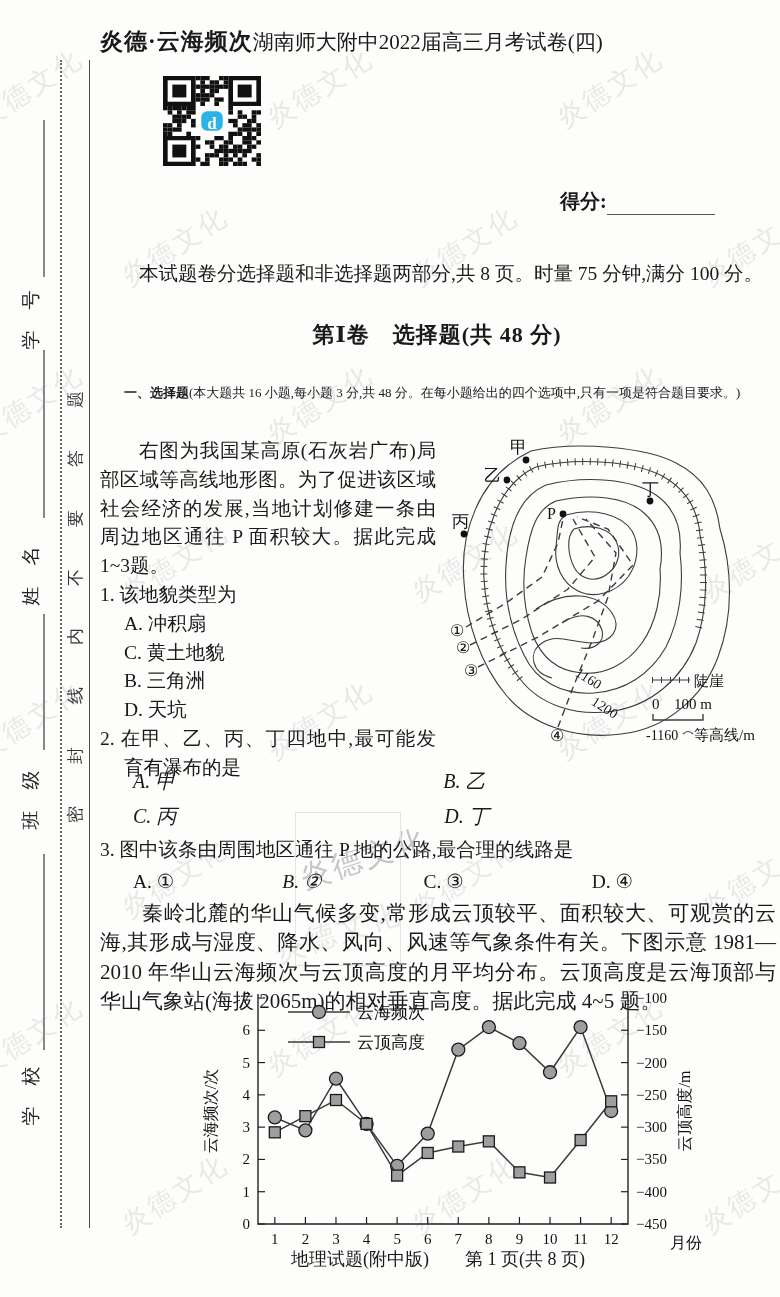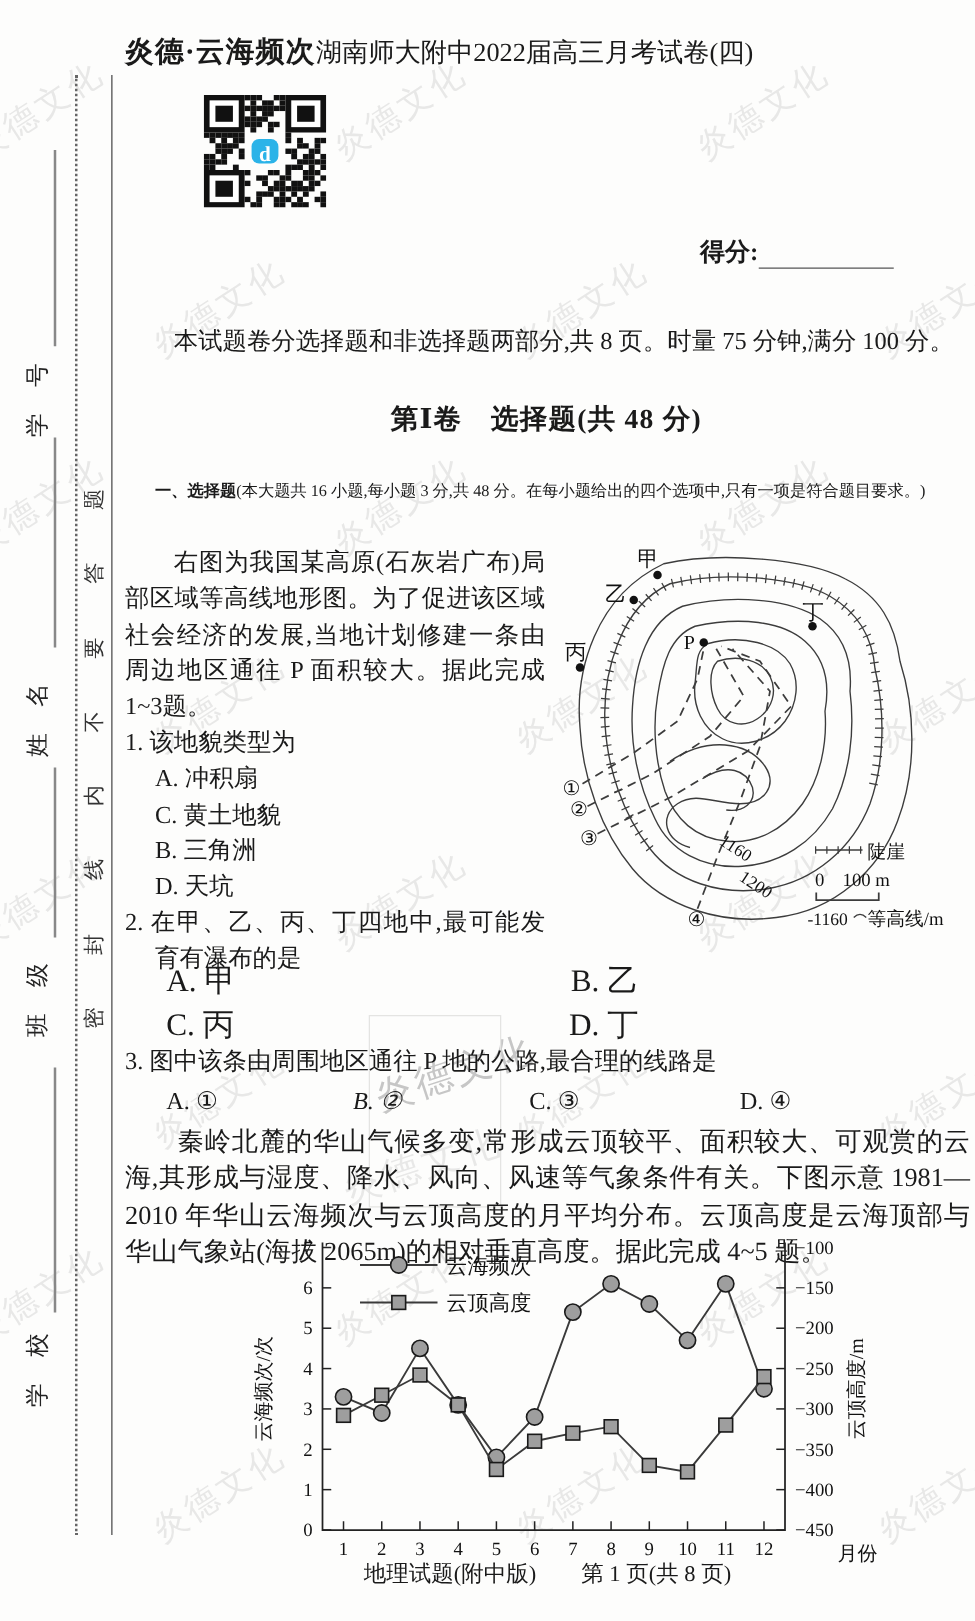--- a/index.html
+++ b/index.html
@@ -32,21 +32,21 @@
             font-size:22px;font-weight:700;letter-spacing:1px;}
   .directions{position:absolute;left:100px;top:378px;width:676px;font-size:13px;line-height:30px;text-align:justify;margin-left:24px;}
   .directions b{font-weight:700;}
   .two-col{position:absolute;left:100px;top:437px;width:676px;display:flex;}
   .leftcol{width:336px;font-size:19.5px;line-height:28.8px;}
   .leftcol p{margin:0;text-indent:2em;text-align:justify;}
   .leftcol .qstem{text-indent:0;padding-left:0;}
   .leftcol .opt{padding-left:24px;text-indent:0;}
   .leftcol .hang{padding-left:24px;text-indent:-24px;text-align:justify;}
   .mapwrap{width:340px;margin-left:0;}
-  .optrow{position:absolute;left:100px;width:676px;font-size:25px;display:flex;}
+  .optrow{position:absolute;left:100px;width:676px;font-size:20px;display:flex;font-style:italic;}
   .q3{position:absolute;left:100px;top:835px;width:676px;font-size:19.5px;line-height:29px;}
   .passage2{position:absolute;left:100px;top:878px;width:676px;font-size:21px;line-height:29.3px;
             text-indent:2em;text-align:justify;}
   .chartwrap{position:absolute;left:200px;top:984px;}
   .footer{position:absolute;left:100px;top:1247px;width:676px;text-align:center;font-size:18px;}
   
   .map-svg{overflow:visible;}
   .map-svg .contour{fill:none;stroke:#3c3c3c;stroke-width:1.1;}
   .map-svg .hatch{fill:none;stroke:#3c3c3c;stroke-width:7;stroke-dasharray:1 6.5;}
   .map-svg .route{fill:none;stroke:#3c3c3c;stroke-width:1.4;stroke-dasharray:7 5;}

